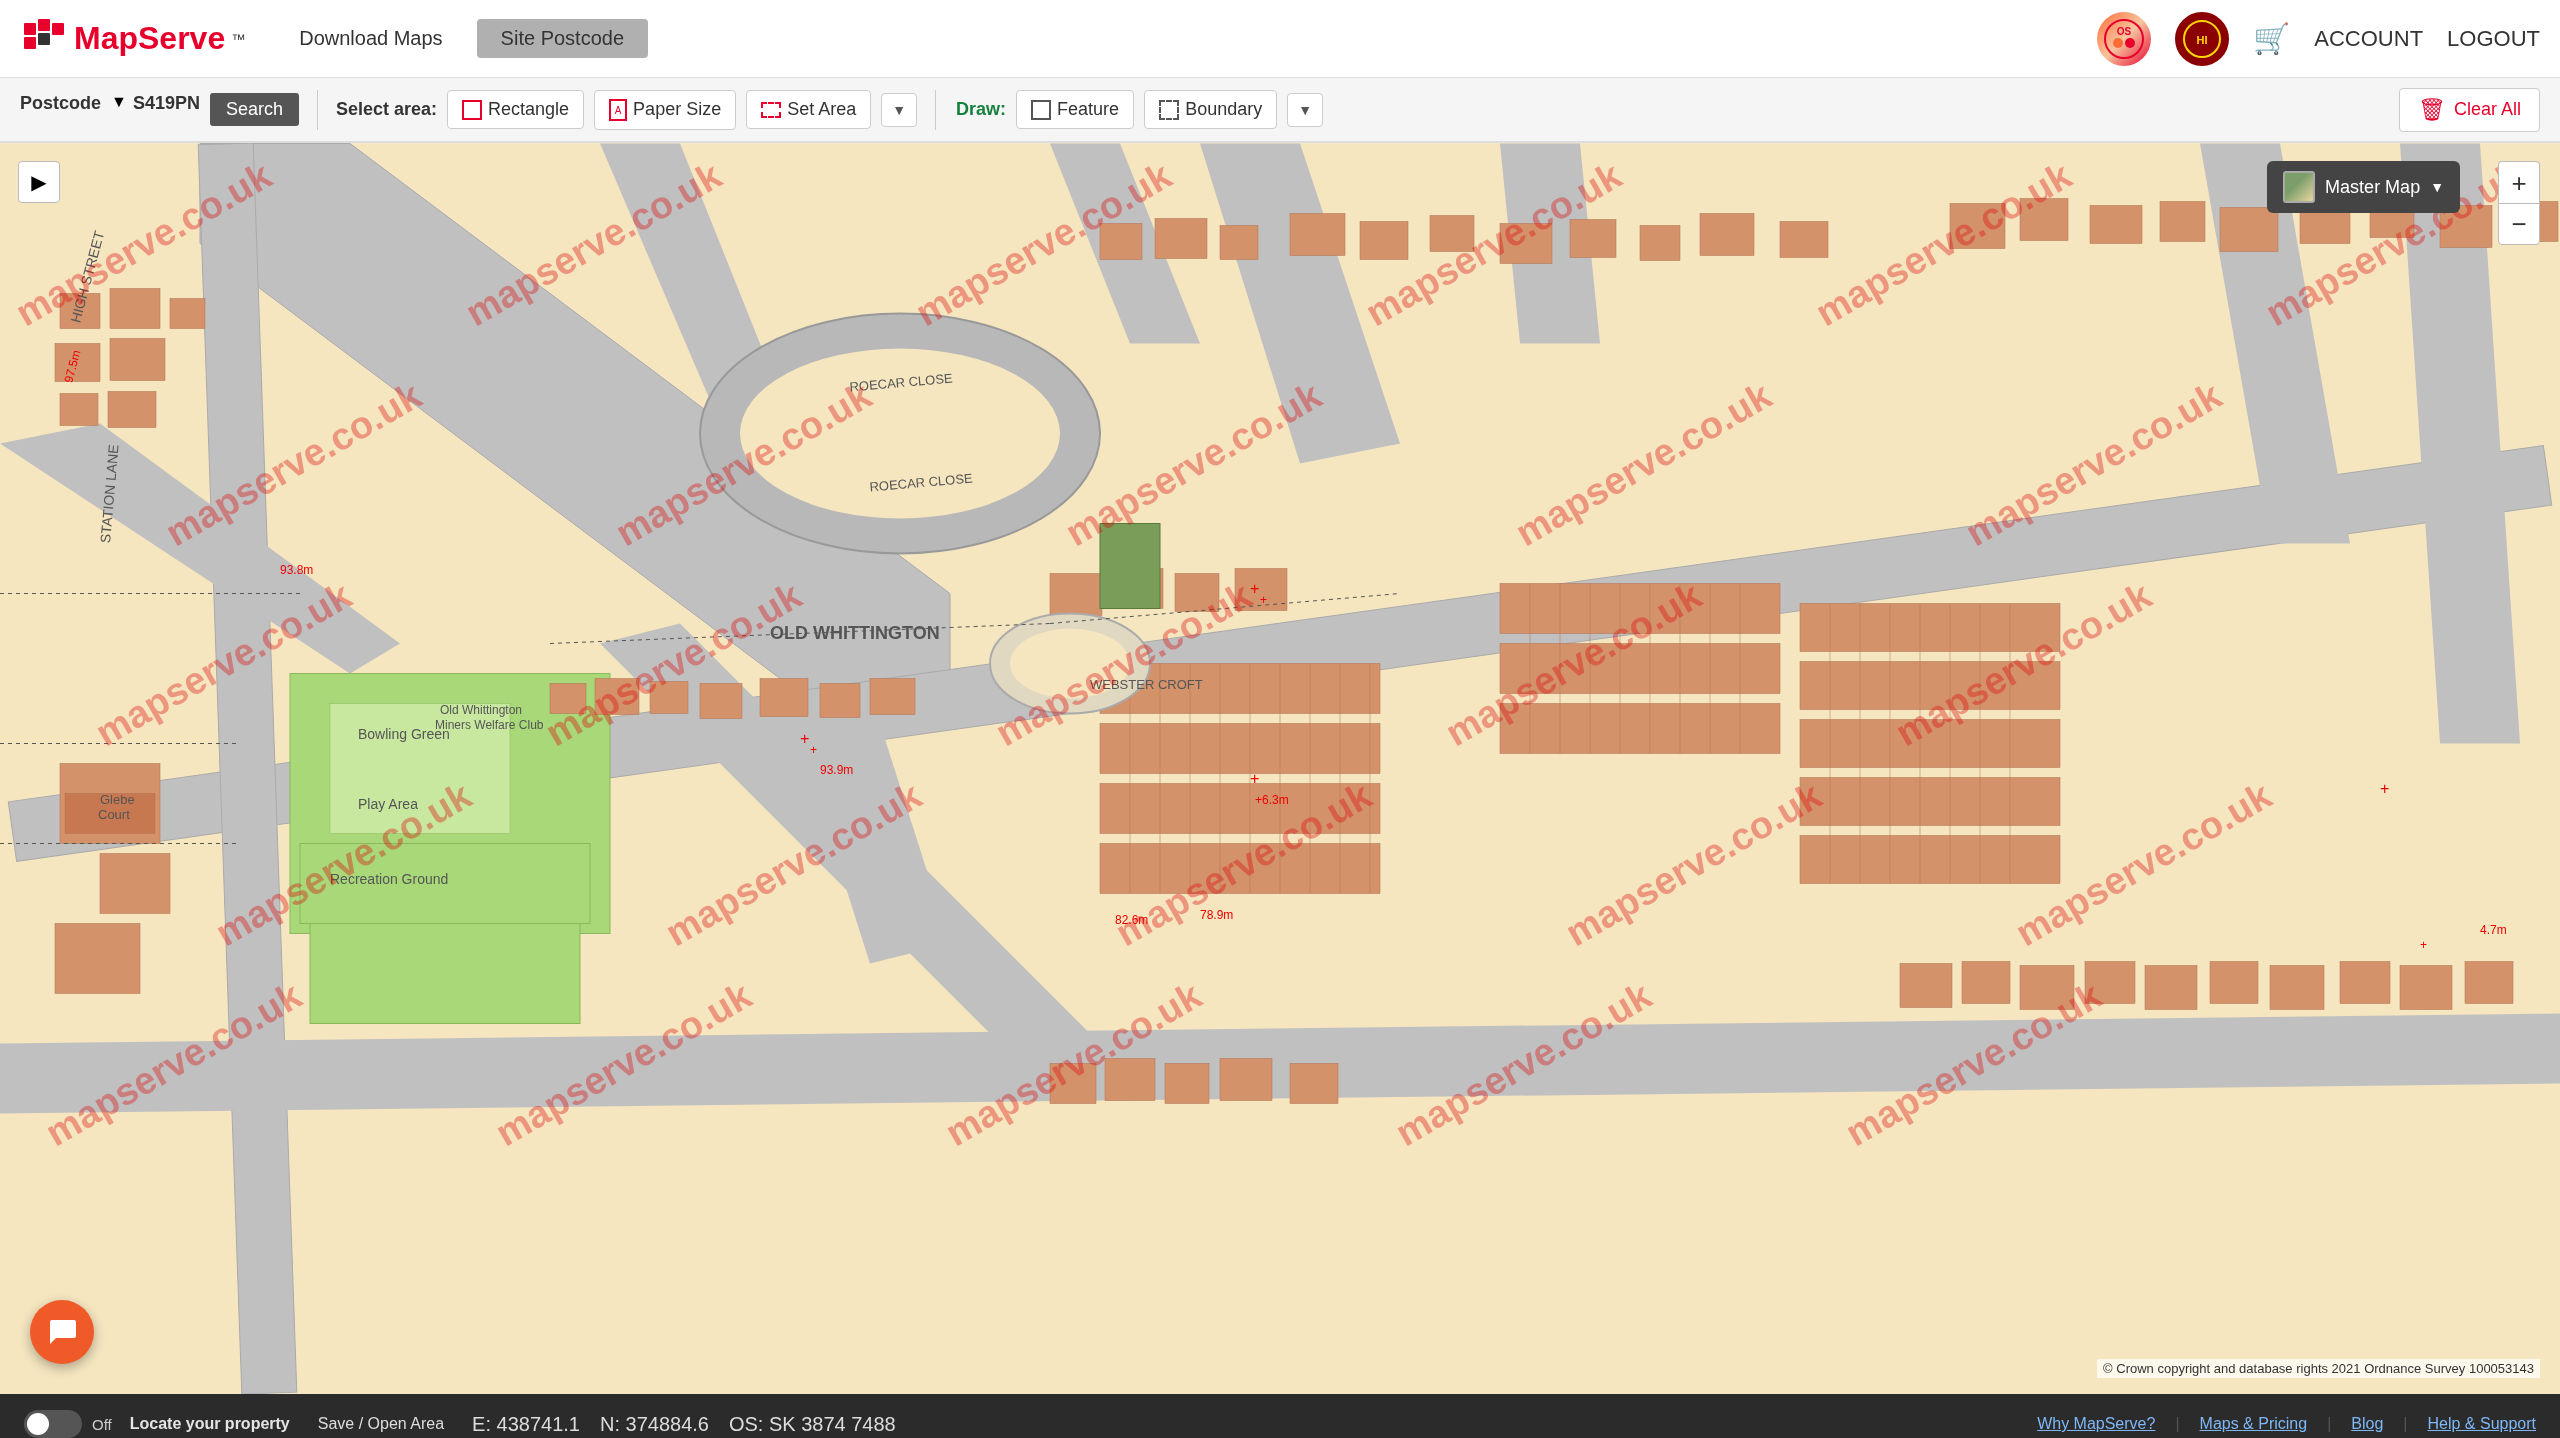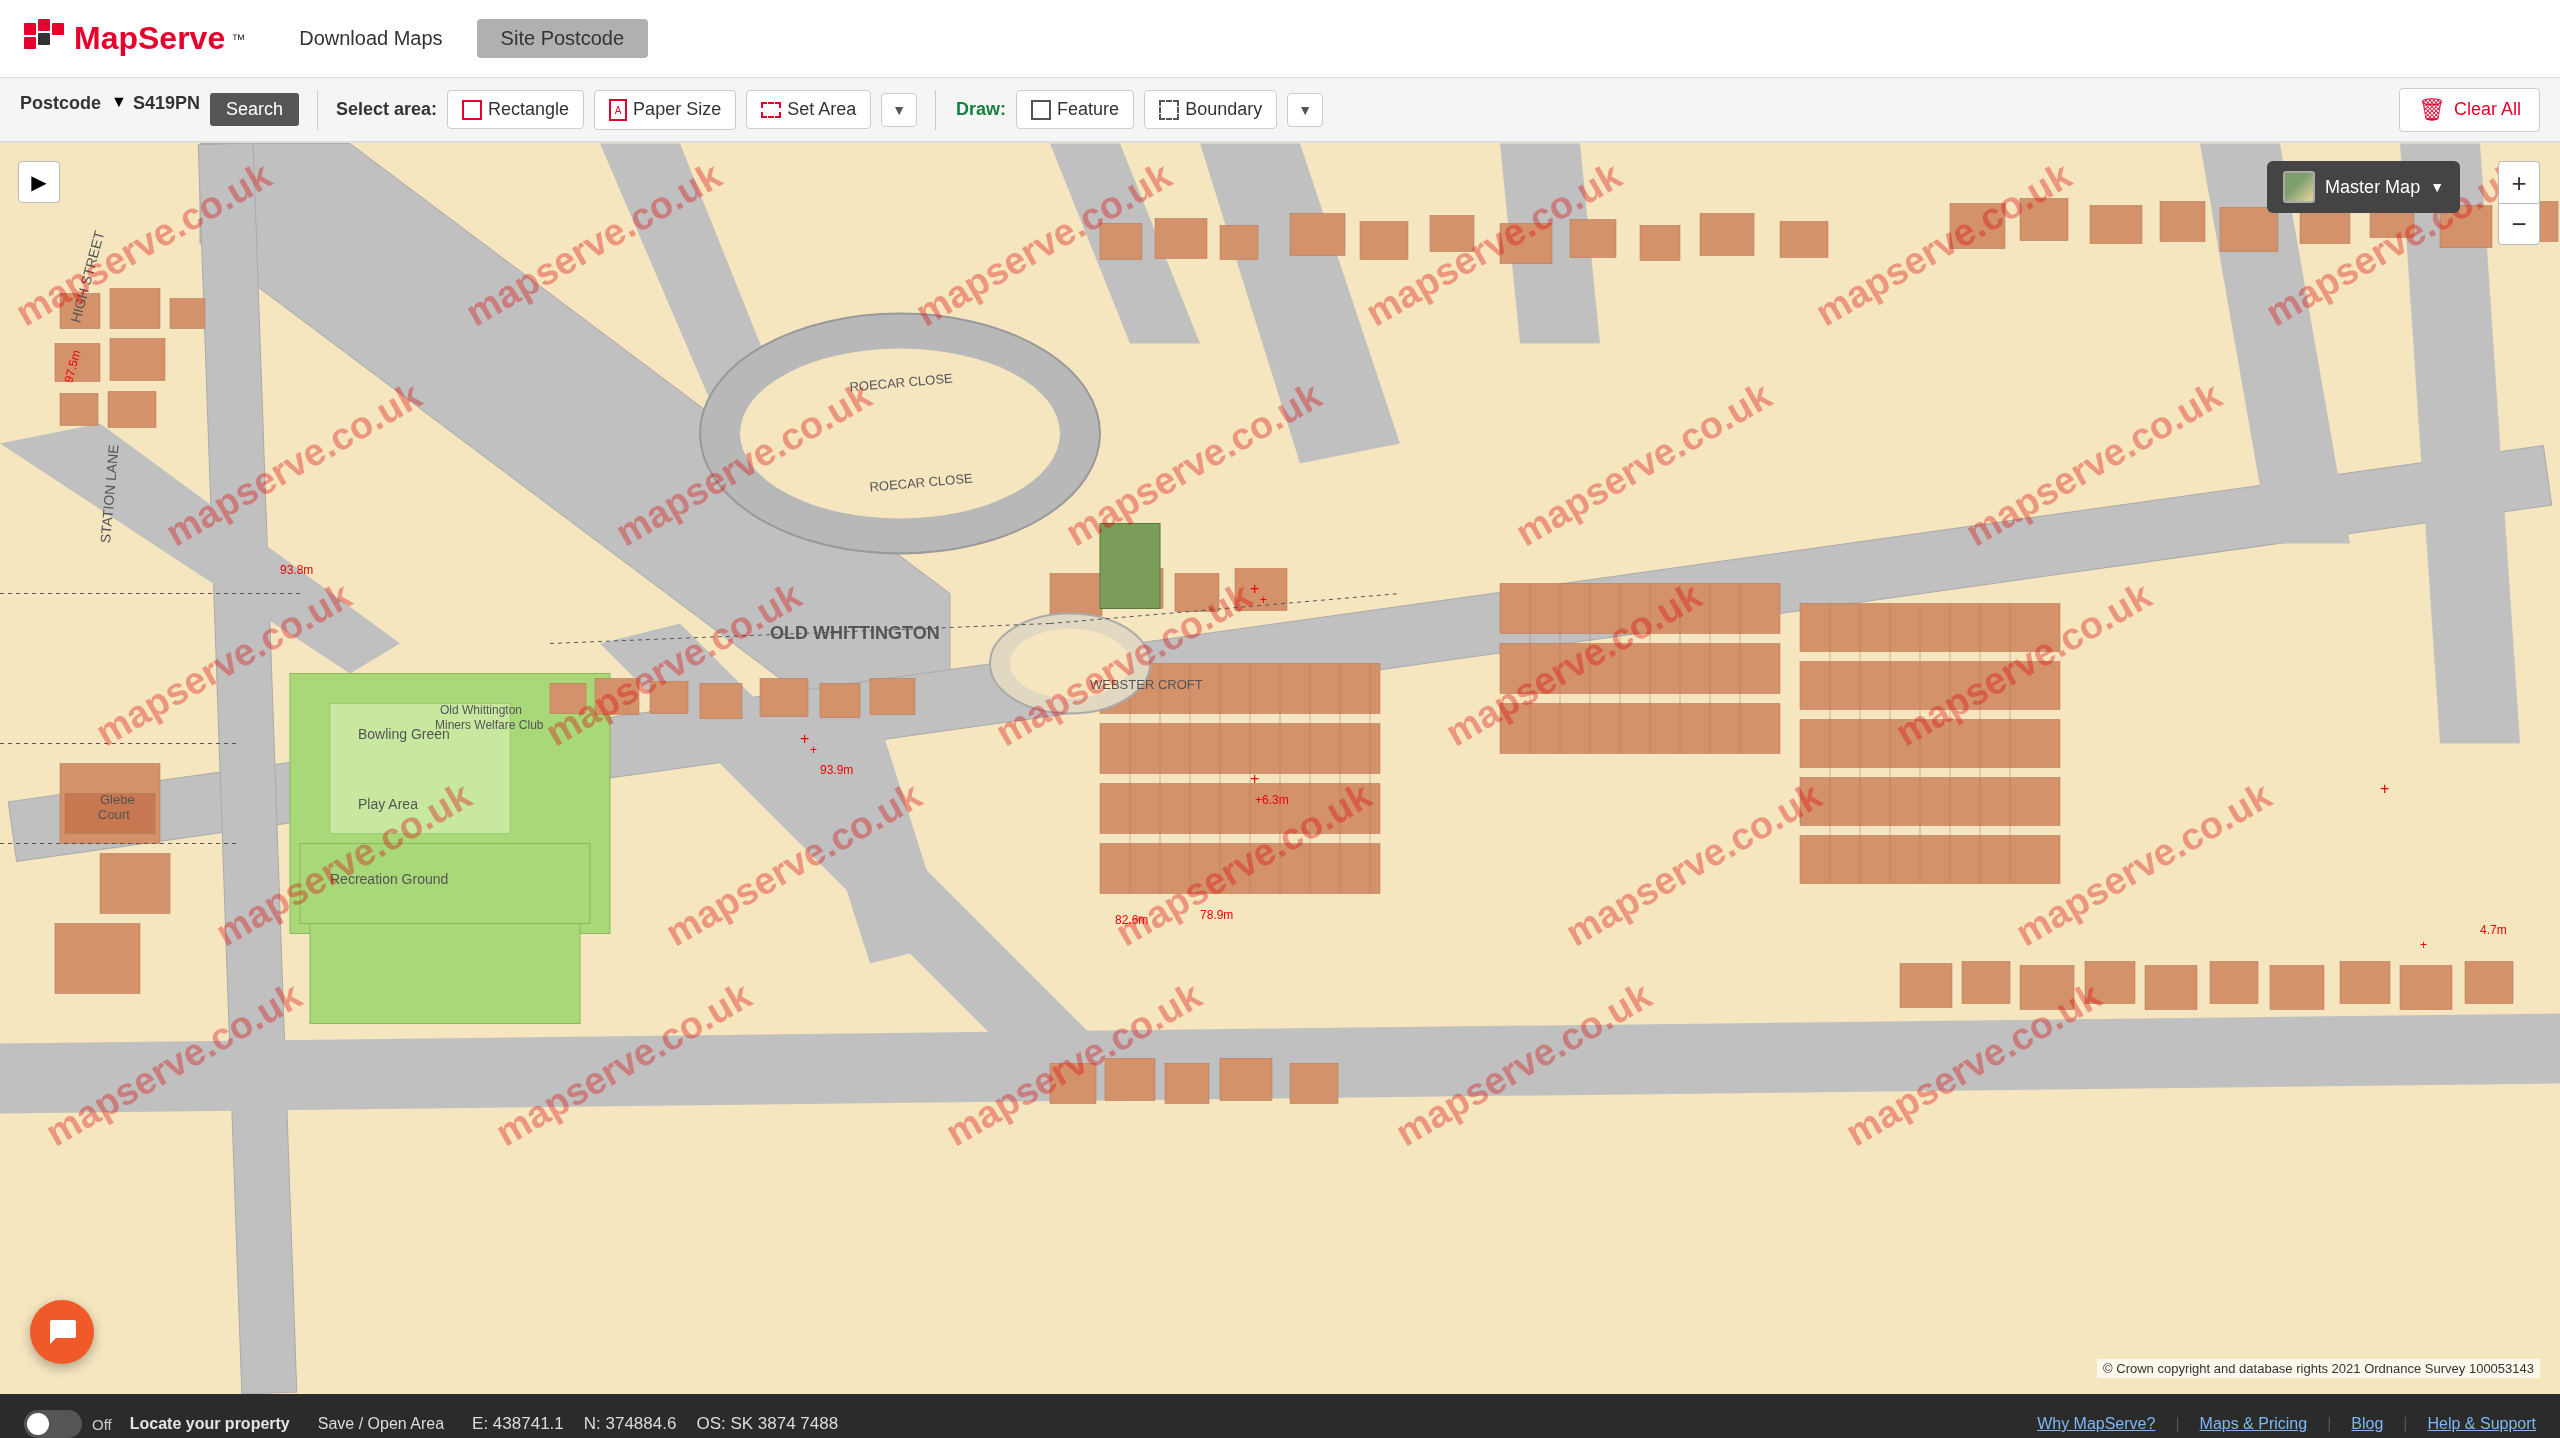--- a/index.html
+++ b/index.html
@@ -330,21 +330,21 @@
       border-radius: 50%;
     }
     .toggle-label {
       font-size: 15px;
       color: #ccc;
     }
     .status-coords {
       display: flex;
       gap: 20px;
       color: #ddd;
-      font-size: 17px;
+      font-size: 20px;
     }
     .status-links {
       margin-left: auto;
       display: flex;
       gap: 20px;
     }
     .status-link {
       color: #7eb8f7;
       font-size: 16px;
       text-decoration: underline;
@@ -366,20 +366,40 @@
       <rect x="18" y="18" width="12" height="12" fill="#333" rx="1"></rect>
       <rect x="32" y="8" width="12" height="12" fill="#e8002d" rx="1"></rect>
     </svg>
     <span style="font-size:32px;font-weight:bold;color:#e8002d;">MapServe</span>
       <span style="font-size:14px;color:#333;vertical-align:super;">™</span>
   </div>
 
   <button class="nav-btn">Download Maps</button>
   <button class="nav-btn active">Site Postcode</button>
 
+  <div class="header-right">
+    <div class="partner-icon" title="Partner">
+      <svg width="40" height="40" viewBox="0 0 40 40">
+        <circle cx="20" cy="20" r="19" fill="none" stroke="#e8002d" stroke-width="2"></circle>
+        <text x="20" y="16" text-anchor="middle" font-size="10" fill="#e8002d" font-weight="bold">OS</text>
+        <circle cx="14" cy="24" r="5" fill="#ff6b35"></circle>
+        <circle cx="26" cy="24" r="5" fill="#e8002d"></circle>
+      </svg>
+    </div>
+    <div class="org-icon">
+      <svg width="46" height="46" viewBox="0 0 46 46">
+        <circle cx="23" cy="23" r="22" fill="#8B0000"></circle>
+        <circle cx="23" cy="23" r="18" fill="none" stroke="#ffd700" stroke-width="2"></circle>
+        <text x="23" y="28" text-anchor="middle" font-size="11" fill="#ffd700" font-weight="bold">HI</text>
+      </svg>
+    </div>
+    <span class="basket-icon">🛒</span>
+    <span class="header-link">ACCOUNT</span>
+    <span class="header-link">LOGOUT</span>
+  </div>
 </div>
 
 <div id="toolbar">
   <div class="postcode-group">
     <span class="postcode-val">Postcode</span>
     <span>▼</span>
     <span class="postcode-val">S419PN</span>
     <button class="search-btn">Search</button>
   </div>
 

